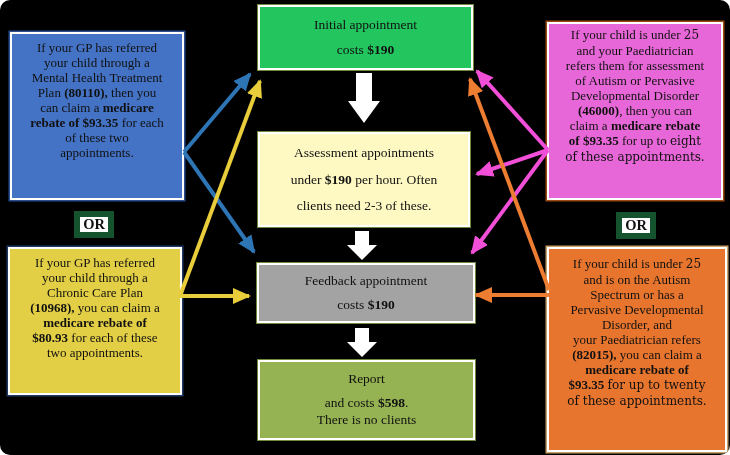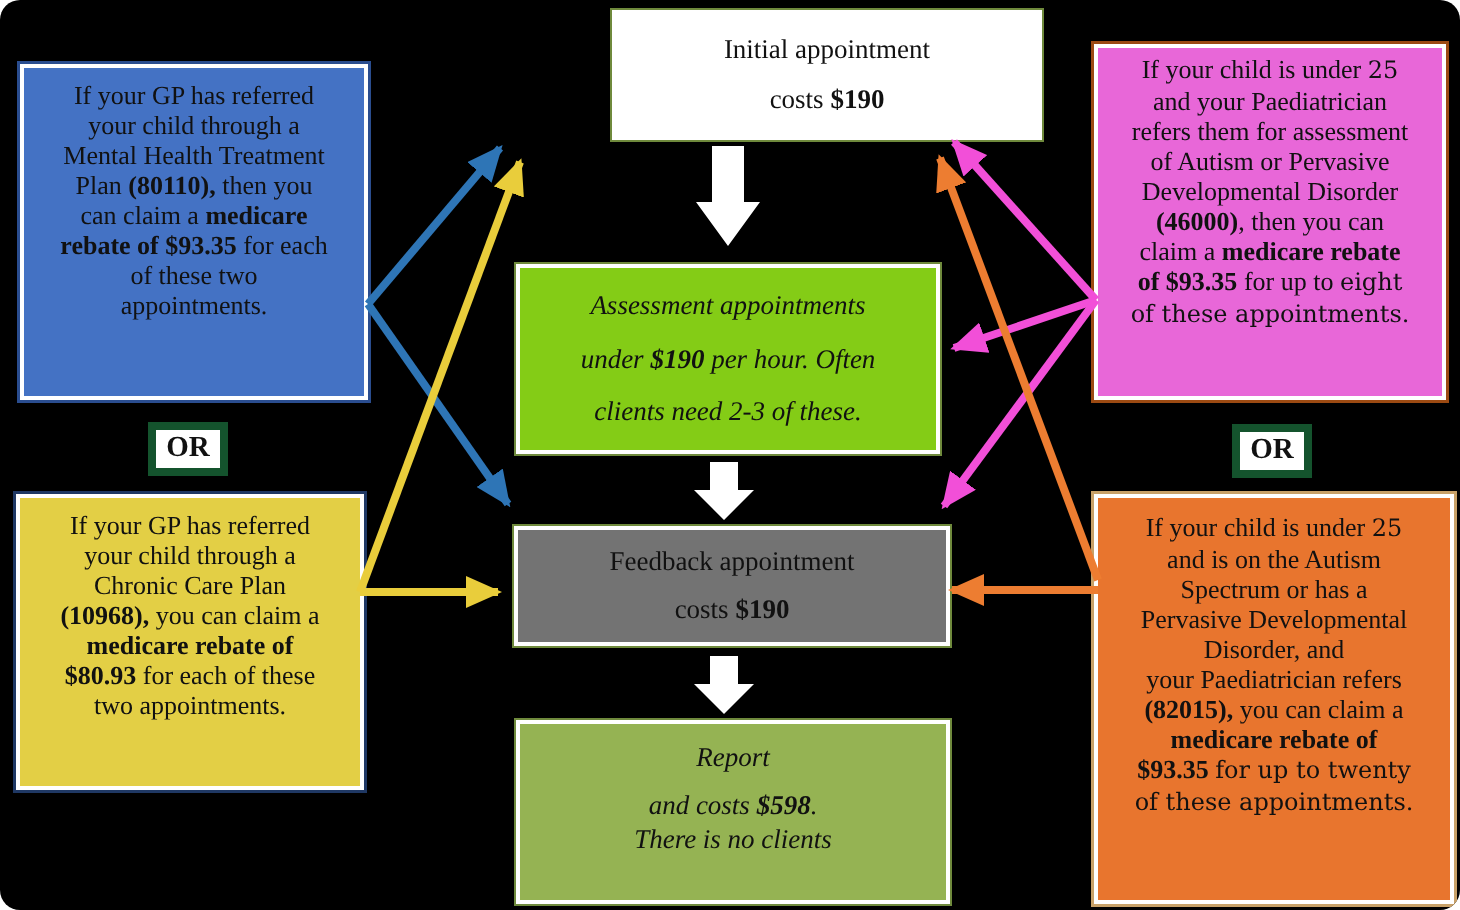--- a/index.html
+++ b/index.html
@@ -19,26 +19,26 @@
   .yellow-box{left:8px;top:247px;width:174px;height:148px;box-shadow:0 0 0 1.5px #1f3864;padding-top:6px;}
   .pink-box{left:547px;top:22px;width:176px;height:178px;box-shadow:0 0 0 1.5px #9c4a12;padding-top:3px;}
   .orange-box{left:547px;top:247px;width:180px;height:205px;box-shadow:0 0 0 1.5px #c8a168;padding-top:7px;}
   .flow-box{
     left:258px;width:215px;box-shadow:0 0 0 1px #6f8a3c;font-size:13.5px;
     display:flex;flex-direction:column;justify-content:space-evenly;
   }
   .flow-initial{top:5px;height:65px;}
   .flow-assessment{top:132px;height:95px;width:212px;}
   .flow-feedback{top:263px;height:60px;width:218px;left:257px;}
-  .flow-report{top:360px;height:92px;width:217px;display:block;padding-top:4px;font-style:italic;}
+  .flow-report{top:360px;height:80px;width:217px;display:block;padding-top:4px;}
   .flow-report .line{line-height:17px;}
   .flow-report .line:nth-child(1){margin:4px 0 7px;}
   .flow-report .line:nth-child(4){margin-top:11px;}
   .or-box{
-    position:absolute;width:40px;height:27px;background:#ffffff;border:4px solid #14532d;
+    position:absolute;width:40px;height:27px;background:#ffffff;border:6px solid #14532d;
     box-sizing:border-box;display:flex;align-items:center;justify-content:center;
     font-weight:bold;font-size:14.5px;color:#111;
   }
   .or-left{left:74px;top:211px;}
   .or-right{left:616px;top:212px;}
   #arrows{position:absolute;left:0;top:0;pointer-events:none;}
 </style>
 </head>
 <body>
 
@@ -62,32 +62,32 @@
   <div class="box side-box yellow-box" style="background-color: rgb(227, 207, 69);">
       <div class="line"><span>If your GP has referred</span></div>
       <div class="line"><span>your child through a</span></div>
       <div class="line"><span>Chronic Care Plan</span></div>
       <div class="line"><span class="b">(10968),</span><span> you can claim a</span></div>
       <div class="line"><span class="b">medicare rebate of</span></div>
       <div class="line"><span class="b">$80.93</span><span> for each of these</span></div>
       <div class="line"><span>two appointments.</span></div>
     </div>
 
-  <div class="box flow-box flow-initial" style="background-color: #ffffff; margin-left: 48px;">
+  <div class="box flow-box flow-initial" style="background-color: #22c55e;">
       <div class="line"><span>Initial appointment</span></div>
       <div class="line"><span>costs </span><span class="b">$190</span></div>
     </div>
 
-  <div class="box flow-box flow-assessment" style="background-color: #84cc16; font-style: italic;">
+  <div class="box flow-box flow-assessment" style="background-color: #fef9c3;">
       <div class="line"><span>Assessment appointments</span></div>
       <div class="line"><span>under </span><span class="b">$190</span><span> per hour. Often</span></div>
       <div class="line"><span>clients need 2-3 of these.</span></div>
     </div>
 
-  <div class="box flow-box flow-feedback" style="background-color: #737373; align-items: center;">
+  <div class="box flow-box flow-feedback" style="background-color: #a3a3a3; align-items: center;">
       <div class="line"><span>Feedback appointment</span></div>
       <div class="line"><span>costs </span><span class="b">$190</span></div>
     </div>
 
   <div class="box flow-box flow-report" style="background-color: rgb(149, 179, 83);">
       <div class="line"><span>Report</span></div>
       <div class="line"><span>and costs </span><span class="b">$598</span><span>.</span></div>
       <div class="line"><span>There is no clients</span></div>
     </div>
 

